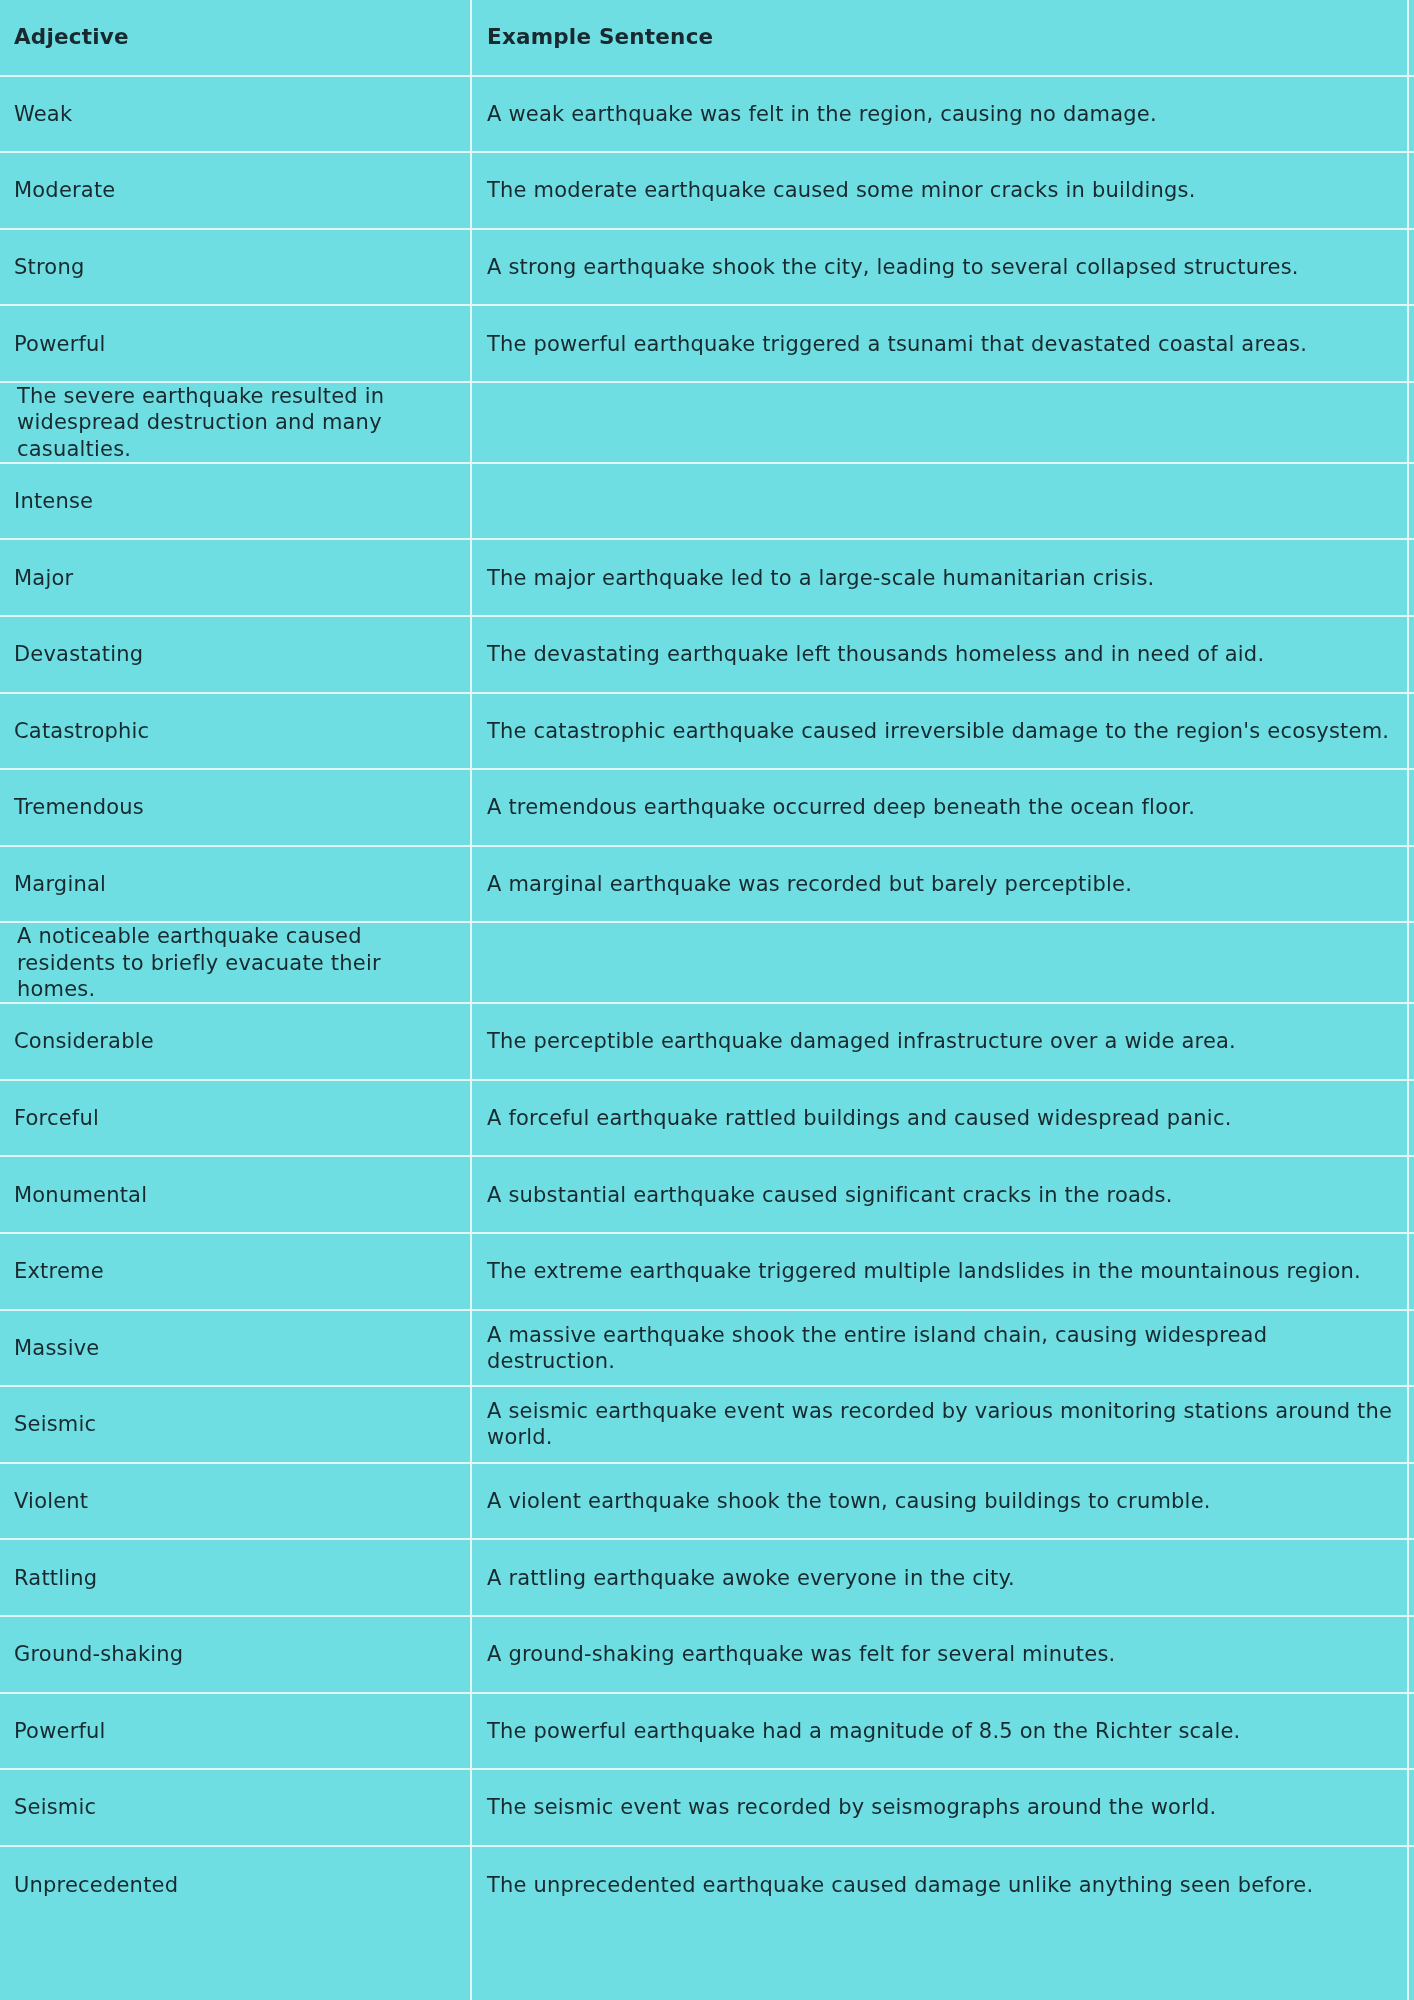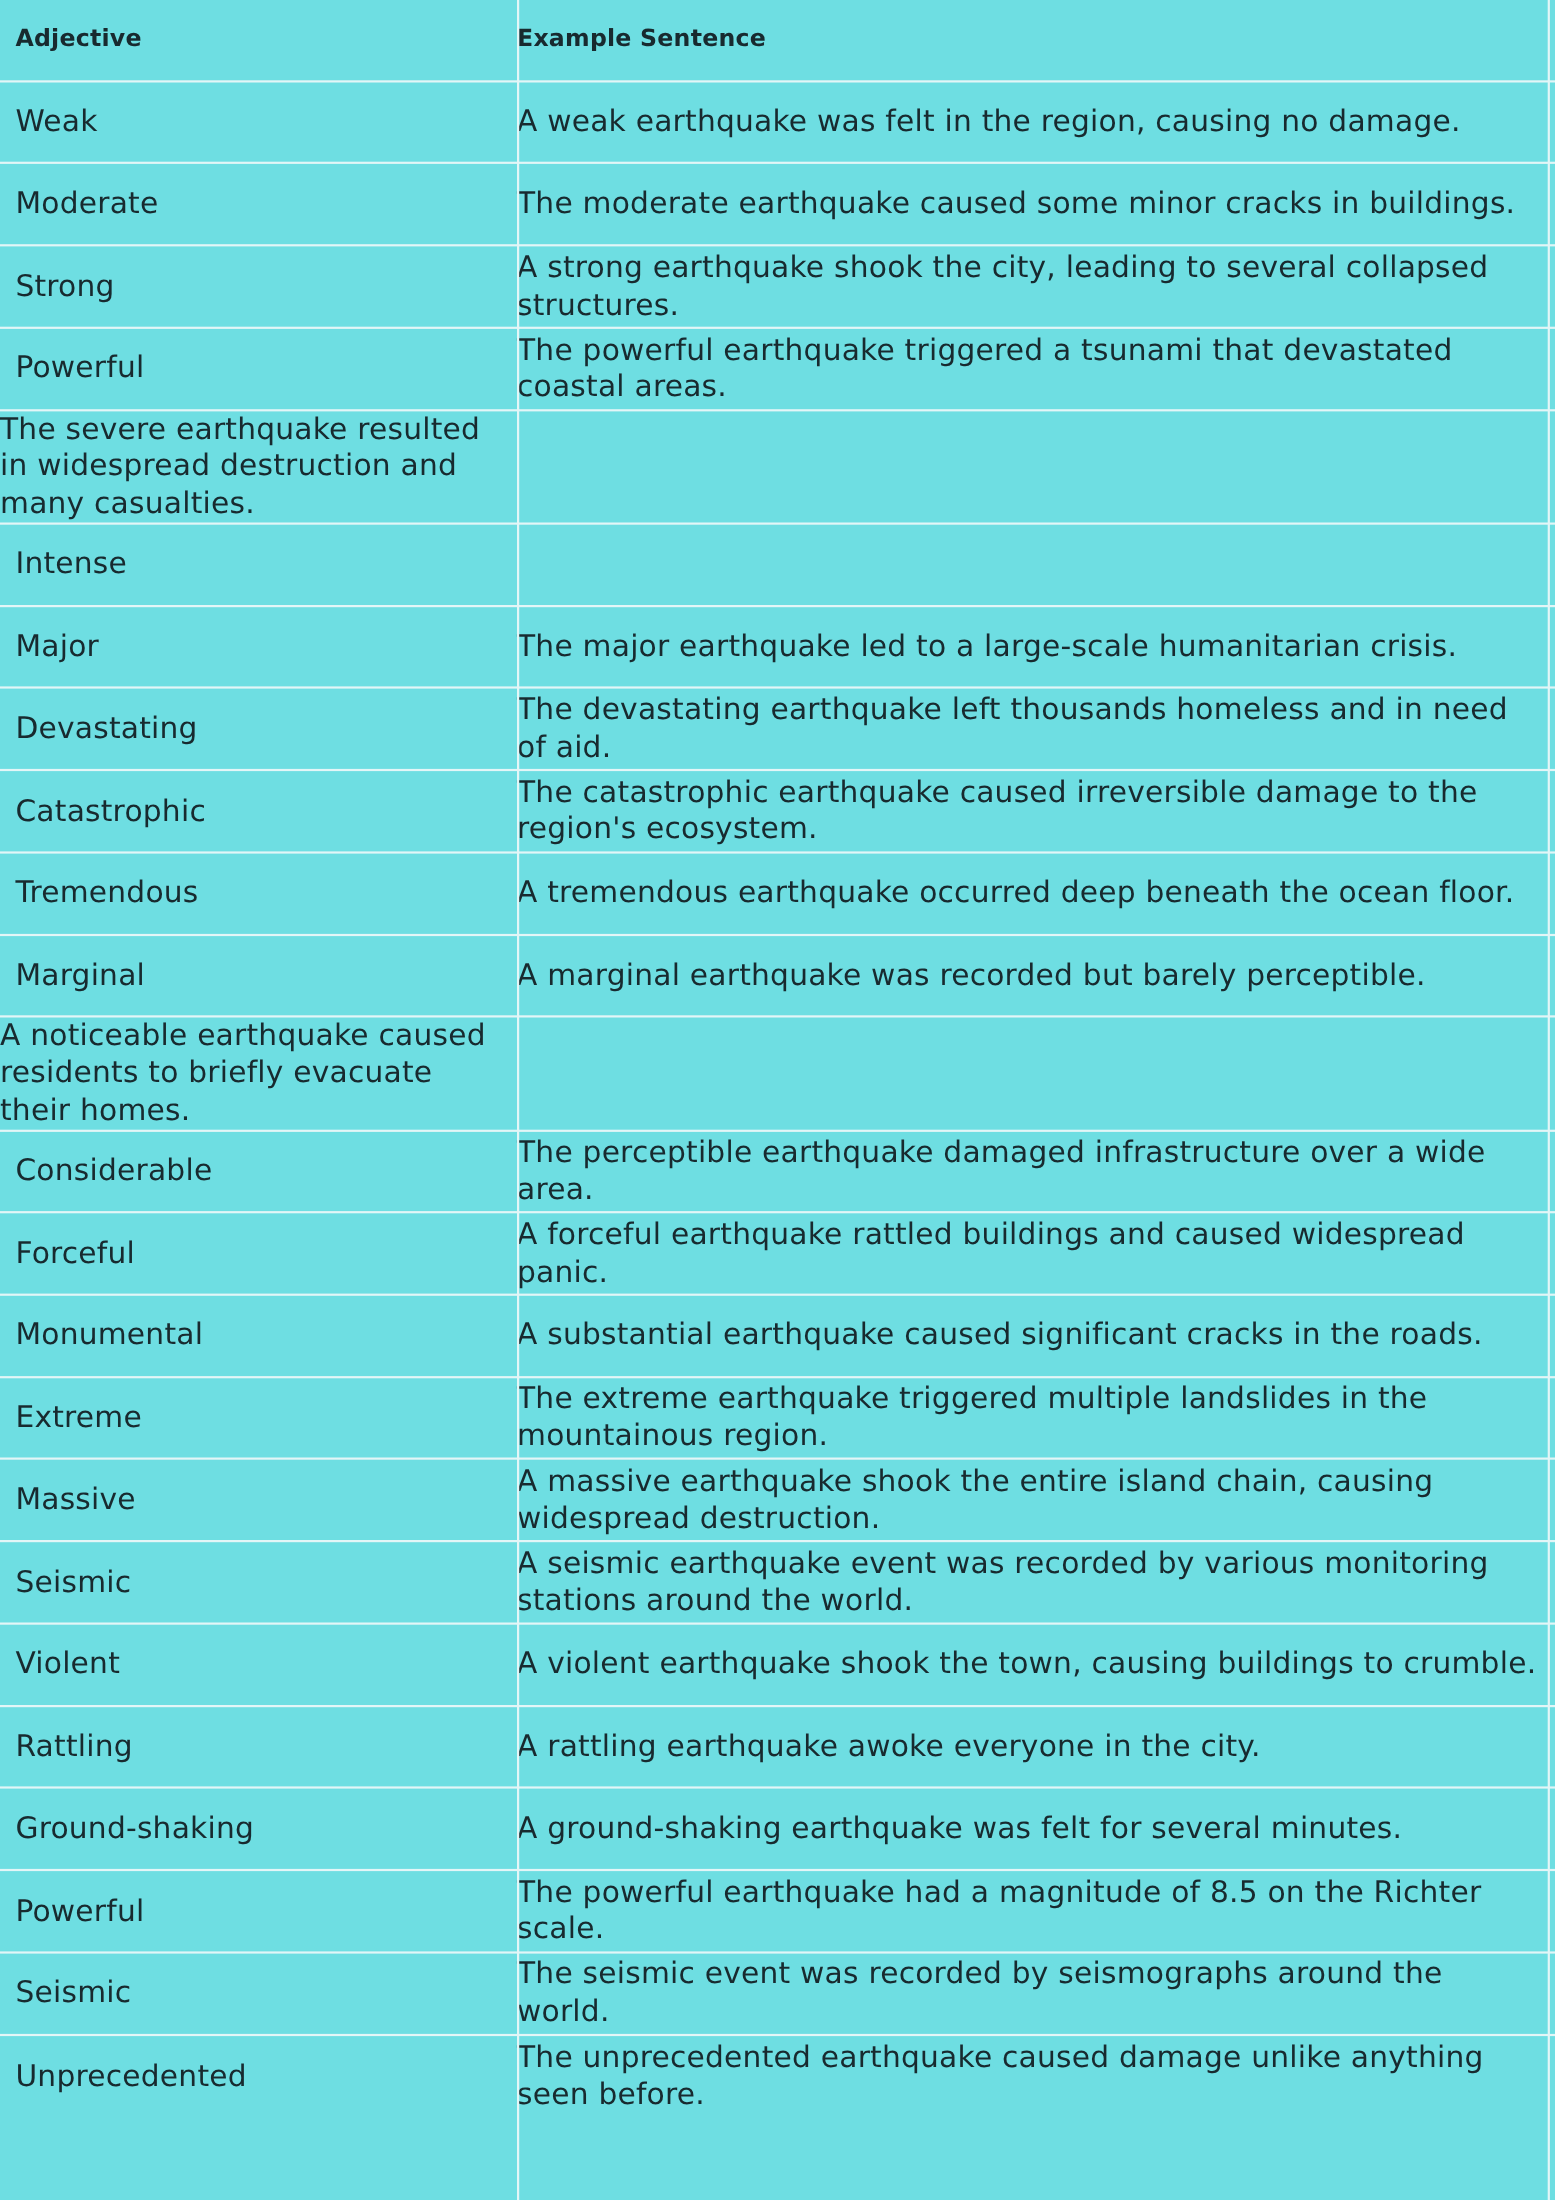--- a/index.html
+++ b/index.html
@@ -24,26 +24,26 @@
   }
   .row{
     display:grid;
     grid-template-columns:470px 1fr;
     border-bottom:2px solid var(--line);
   }
   .row:last-child{border-bottom:none;}
   .cell{
     display:flex;
     align-items:center;
-    font-size:27px;
+    font-size:21px;
     letter-spacing:0.2px;
     line-height:1.25;
   }
   .cell.adj{padding-left:14px;padding-right:10px;}
-  .cell.sent{padding-right:12px;}
+  .cell.sent{padding-left:17px;padding-right:12px;}
   .row.header .cell{font-weight:700;font-size:21.5px;}
   .vline{
     position:absolute;top:0;bottom:0;width:2px;
     background:var(--line);
     pointer-events:none;
   }
   .vline.col-divider{left:470px;}
   .vline.right-border{left:1407px;}
 </style>
 </head>

